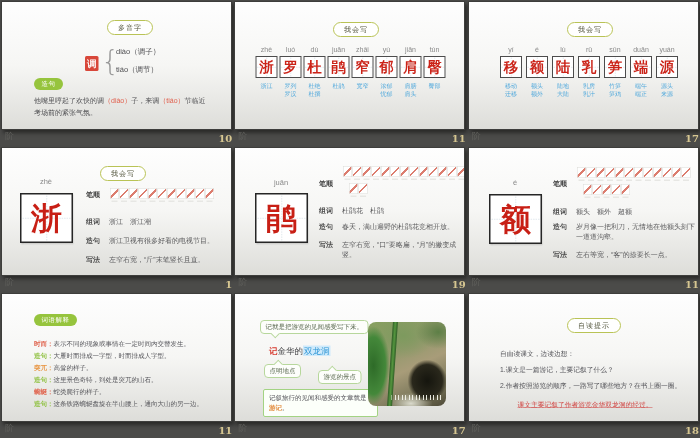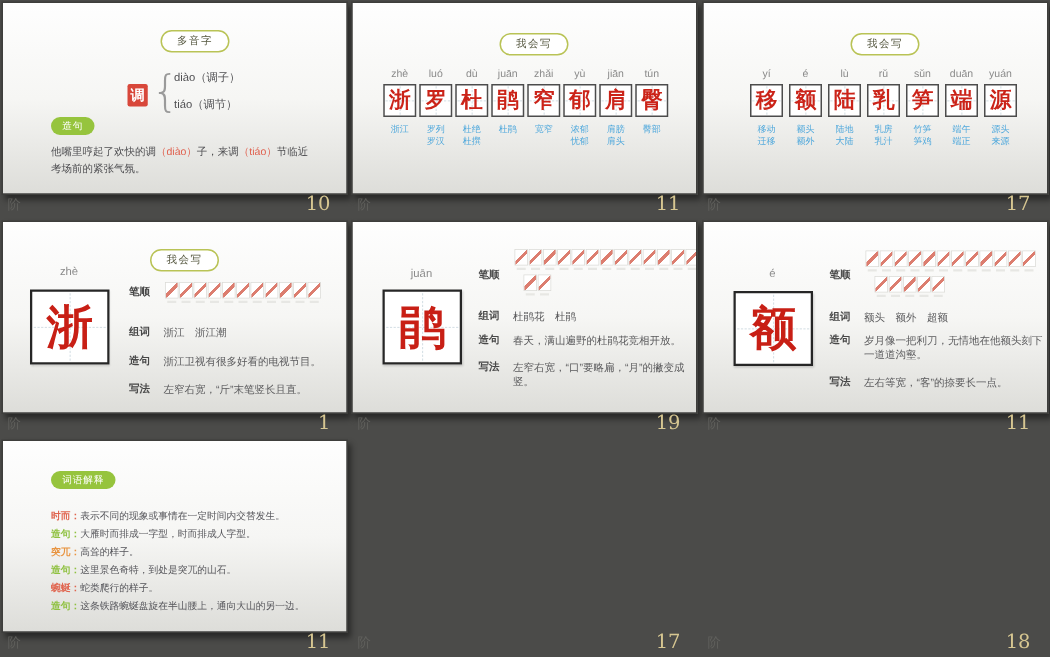--- a/index.html
+++ b/index.html
@@ -1,21 +1,21 @@
 <!DOCTYPE html>
 <html><head>
 <meta charset="utf-8">
 <style>
   html,body{margin:0;padding:0;}
   body{width:700px;height:438px;background:#4b4b49;font-family:"Liberation Sans","DejaVu Sans",sans-serif;overflow:hidden;}
   .grid{width:700px;height:438px;display:grid;grid-template-columns:233.33px 233.34px 233.33px;grid-template-rows:146px 146px 146px;}
   .cell{position:relative;}
   .slide{position:absolute;left:1px;top:1px;width:229px;height:127px;background:linear-gradient(180deg,#fefefe 0%,#f6f6f4 50%,#ddddd9 100%);border:1px solid #3e3e3c;box-shadow:2px 3px 4px rgba(0,0,0,.45);overflow:hidden;}
   .inner{position:absolute;left:0;top:0;width:458px;height:254px;transform:scale(.5);transform-origin:0 0;}
-  .pagenum{position:absolute;right:13px;bottom:2px;color:#d6c691;font-family:"DejaVu Serif","Liberation Serif",serif;font-weight:normal;font-size:13px;}
+  .pagenum{position:absolute;right:1px;bottom:2px;color:#d6c691;font-family:"DejaVu Serif","Liberation Serif",serif;font-weight:bold;font-size:10px;}
   .wm{position:absolute;left:5px;bottom:3px;color:#63635f;font-size:9px;opacity:.85;filter:blur(.3px);}
 
   .badge{position:absolute;background:#fff;border:2px solid #b9c356;border-radius:16px;padding:4px 20px;font-size:14px;color:#55573f;letter-spacing:2px;white-space:nowrap;transform:translateX(-50%);}
   .gpill{position:absolute;background:#96c43d;color:#fff;border-radius:14px;padding:3px 15px;font-size:13px;letter-spacing:1px;white-space:nowrap;}
 
   
   .cols{position:absolute;display:flex;}
   .col{text-align:center;}
   .py{font-size:14px;color:#8a8a8a;height:22px;}
   .tzg{width:40px;height:40px;border:2px solid #4c4c4c;background:#fff;position:relative;margin:0 auto 8px;}
@@ -377,22 +377,44 @@
               <span class="dtext">这条铁路蜿蜒盘旋在半山腰上，通向大山的另一边。</span>
             </div>
         </div>
       </div>
     </div>
     <div class="wm">阶</div>
     <div class="pagenum">11</div>
   </div>
 
   <div class="cell">
+    <div class="slide">
+      <div class="inner">
+        <div class="bub taildown" style="left:50px;top:52px;">记就是把游览的见闻感受写下来。</div>
+        <div class="t17" style="left:68px;top:102px;"><span class="tr">记</span><span class="tm">金华的</span><span class="tb">双龙洞</span></div>
+        <div class="bub tailup" style="left:58px;top:140px;">点明地点</div>
+        <div class="bub tailup" style="left:166px;top:152px;">游览的景点</div>
+        <div class="notebox" style="left:56px;top:190px;"><span>记叙旅行的见闻和感受的文章就是</span><span class="hlorange">游记</span><span>。</span></div>
+        <div class="photo" style="left:266px;top:56px;width:156px;height:168px;">
+          <div class="stalk"></div>
+          <div class="visitors"></div>
+        </div>
+      </div>
+    </div>
     <div class="wm">阶</div>
     <div class="pagenum">17</div>
   </div>
 
   <div class="cell">
+    <div class="slide">
+      <div class="inner">
+        <div class="badge" style="left:250px;top:48px;">自读提示</div>
+        <div class="line18" style="left:62px;top:110px;">自由读课文，边读边想：</div>
+        <div class="line18" style="left:62px;top:142px;">1.课文是一篇游记，主要记叙了什么？</div>
+        <div class="line18" style="left:62px;top:174px;">2.作者按照游览的顺序，一路写了哪些地方？在书上圈一圈。</div>
+        <div class="ans18" style="left:232px;top:212px;">课文主要记叙了作者游览金华双龙洞的经过。</div>
+      </div>
+    </div>
     <div class="wm">阶</div>
     <div class="pagenum">18</div>
   </div>
 
 </div>
 
 </body></html>

